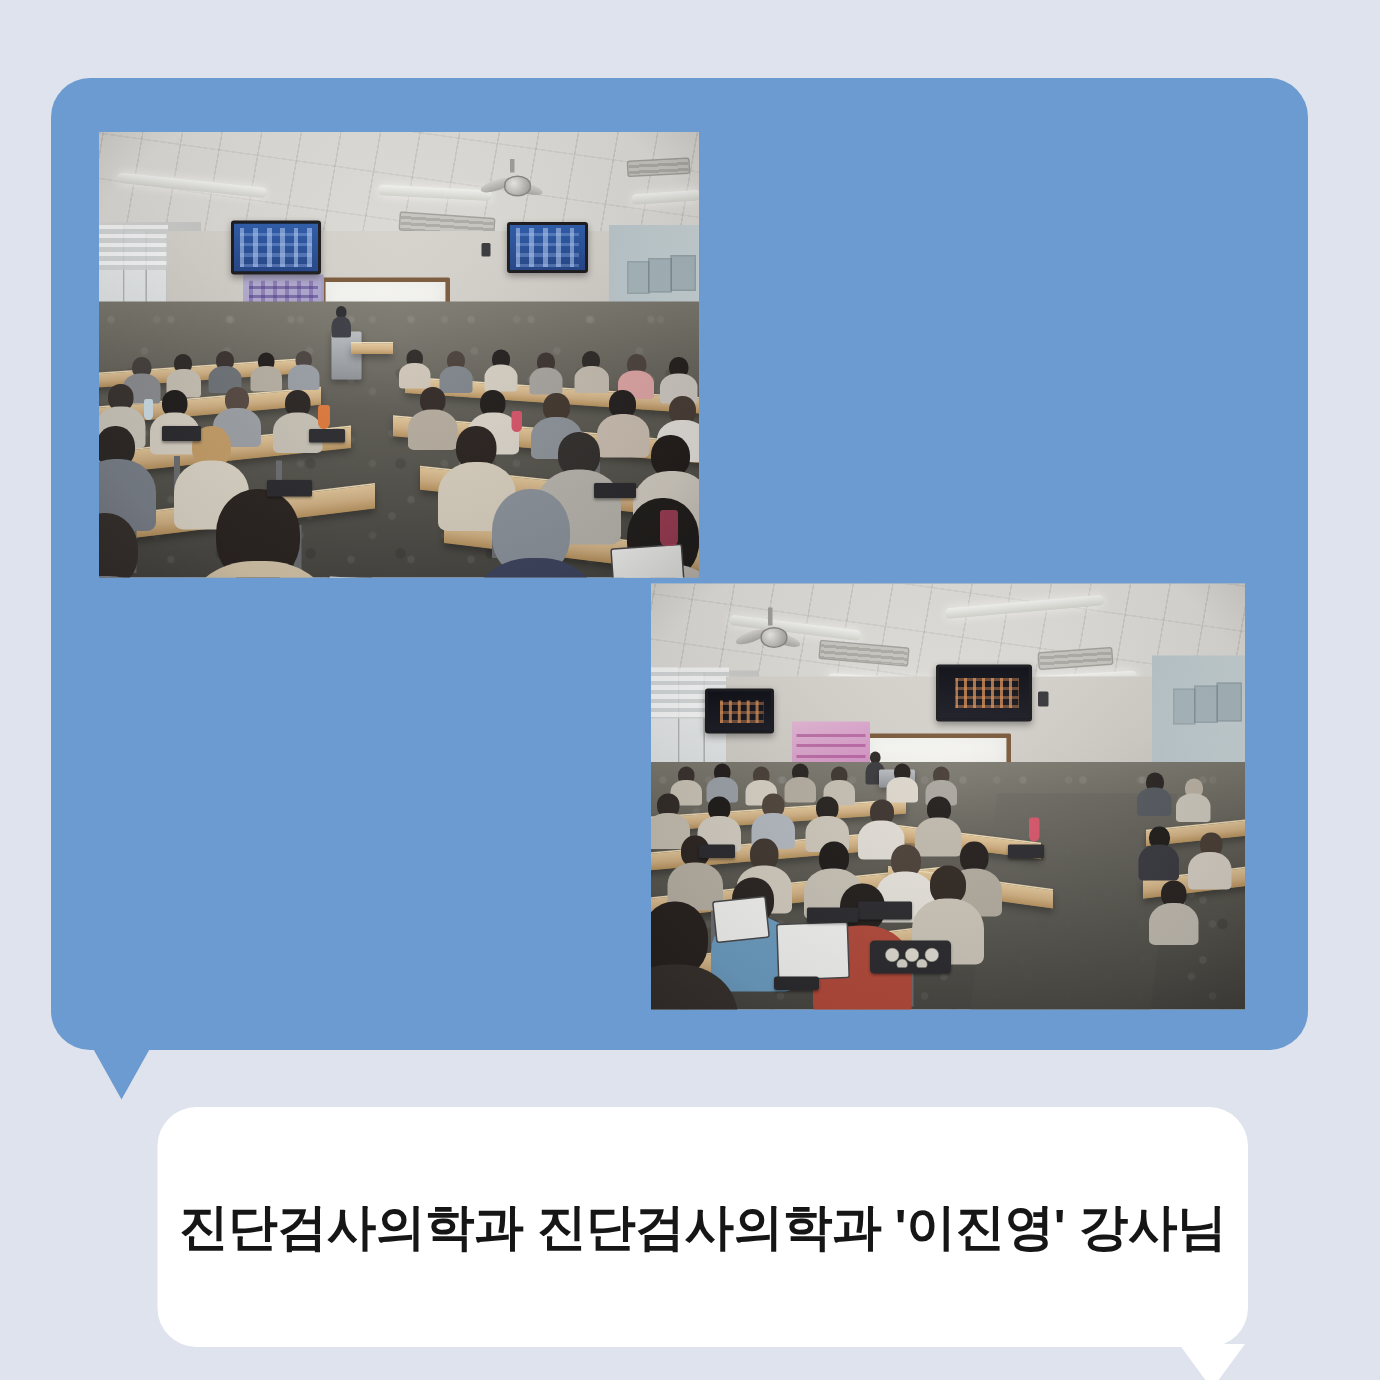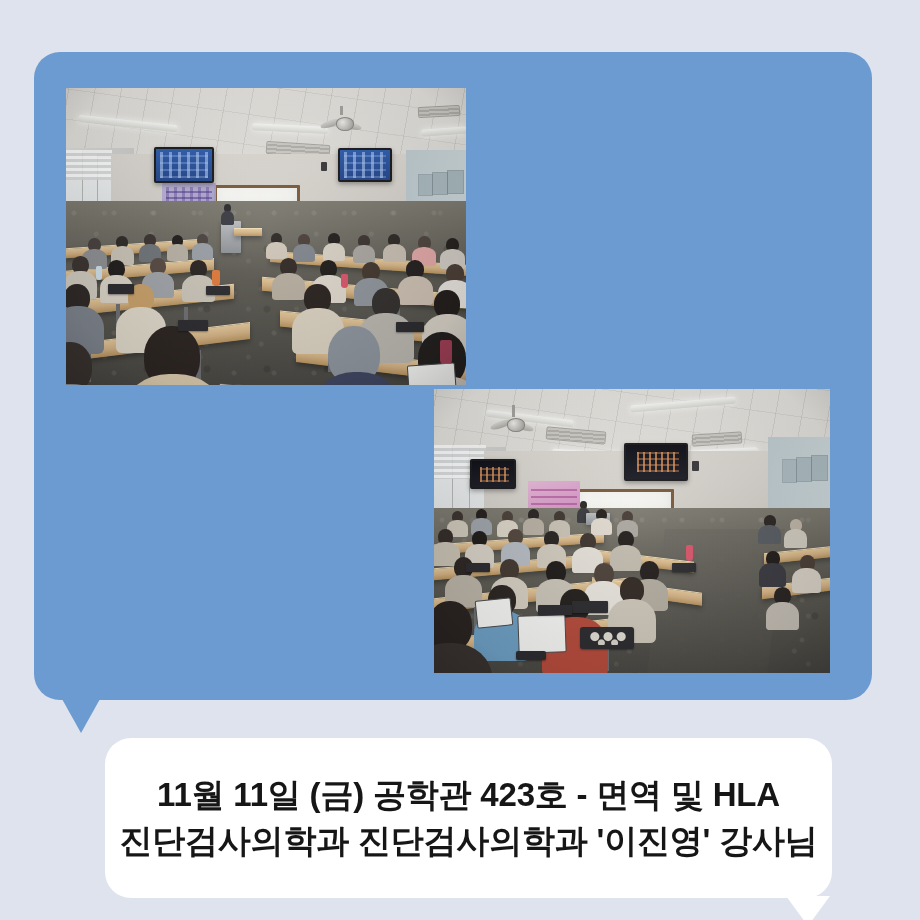--- a/index.html
+++ b/index.html
@@ -526,19 +526,18 @@
 
         <div class="photo-vignette"></div>
       </div>
     </div>
   </div>
 
   <div class="blue-tail"></div>
 
   <div class="caption-card">
     <div class="caption-inner">
-      <div class="caption-line">11월 11일 (금) 공학관 423호 - 면역 및 HLA</div>
       <div class="caption-line">진단검사의학과 진단검사의학과 '이진영' 강사님</div>
     </div>
   </div>
   <div class="caption-tail"></div>
 
 </div>
 
 </body></html>

